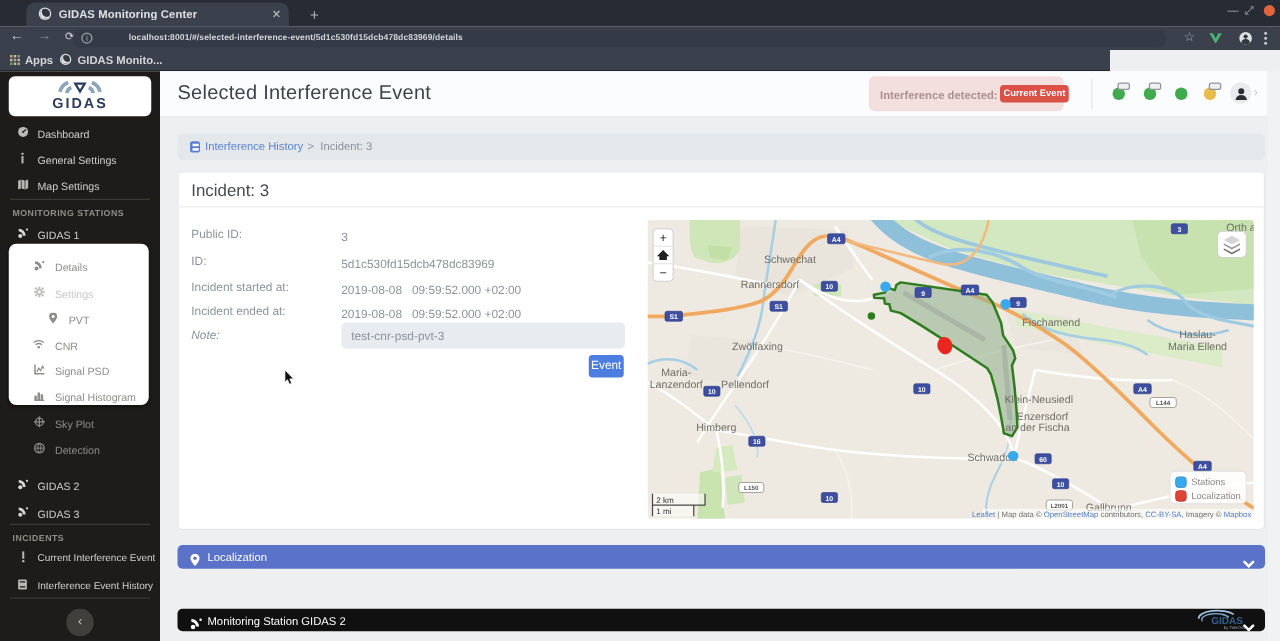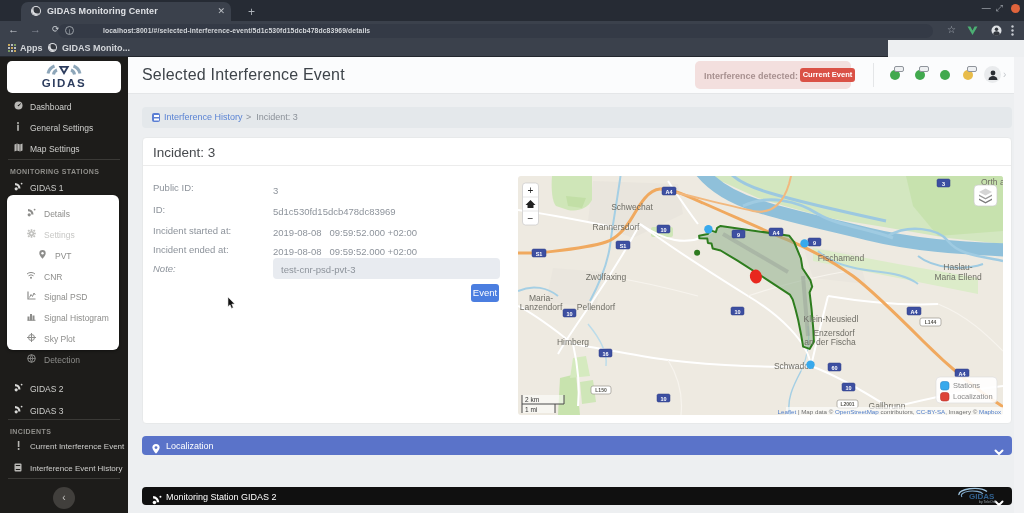--- a/index.html
+++ b/index.html
@@ -36,21 +36,21 @@
 
 
 #page { left:0; top:57px; width:1024px; height:456px; background:#edeff1; }
 #sidebar { left:0; top:0; width:128px; height:456px; background:#1d1c1a; }
 #logo { left:7px; top:4px; width:114px; height:32px; background:#fff; border-radius:5px; }
 .mitem { position:absolute; left:0; width:128px; height:14px; color:#cfcfcd; font-size:8.5px; white-space:nowrap; }
 .mitem .ic { position:absolute; left:13px; top:0; width:10px; text-align:center; color:#b9b8b5; }
 .mitem .tx { position:absolute; left:30px; top:1px; }
 .shead { position:absolute; left:10px; color:#8f8e8a; font-size:7px; font-weight:bold; letter-spacing:.4px; }
 .sdiv { position:absolute; left:8px; width:112px; height:1px; background:#3a3936; }
-#submenu { left:7px; top:138px; width:112px; height:155px; background:#fff; border-radius:6px; box-shadow:0 1px 3px rgba(0,0,0,.4); }
+#submenu { left:7px; top:138px; width:112px; height:129px; background:#fff; border-radius:6px; box-shadow:0 1px 3px rgba(0,0,0,.4); }
 .smitem { position:absolute; left:0; width:112px; height:12px; color:#8d8d8b; font-size:8.5px; }
 .smitem .ic { position:absolute; left:19px; top:0; width:10px; text-align:center; color:#8d8d8b; }
 .smitem .tx { position:absolute; left:37px; top:1px; }
 #collapse { left:53px; top:430px; width:22px; height:22px; border-radius:50%; background:#413f3c; color:#c9c8c5; text-align:center; font-size:10px; line-height:21px; }
 
 
 #main { left:128px; top:0; width:886px; height:456px; }
 #hdr { left:0; top:0; width:886px; height:37px; background:#fbfcfd; border-bottom:1px solid #e4e6e8; }
 #hdr h1 { position:absolute; left:14px; top:9px; font-size:16px; font-weight:normal; color:#3e444a; letter-spacing:.2px; }
 #alert { left:567px; top:4px; width:156px; height:28px; background:#f3dfde; border-radius:5px; }

